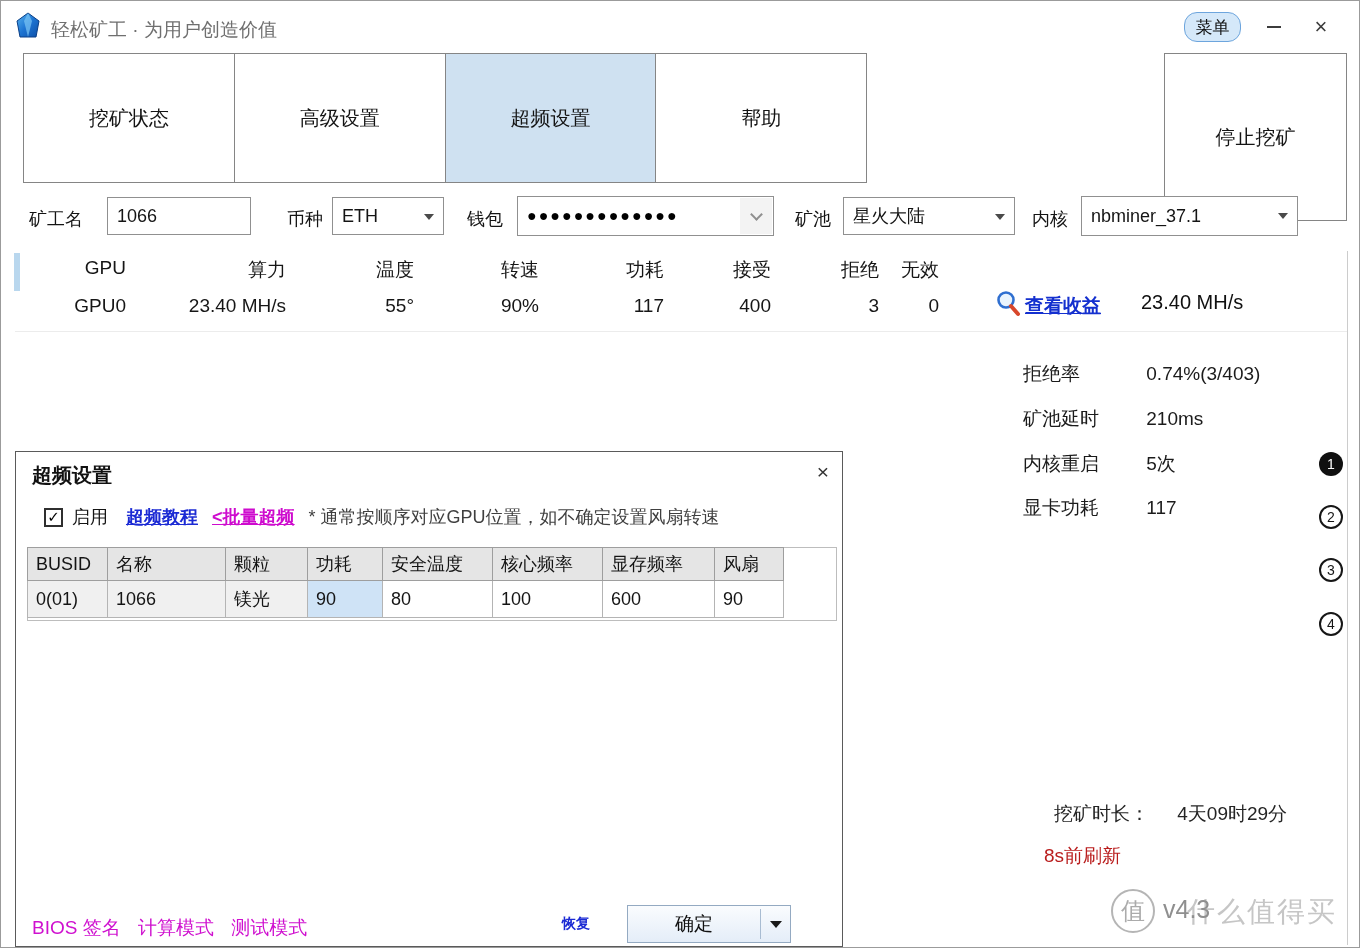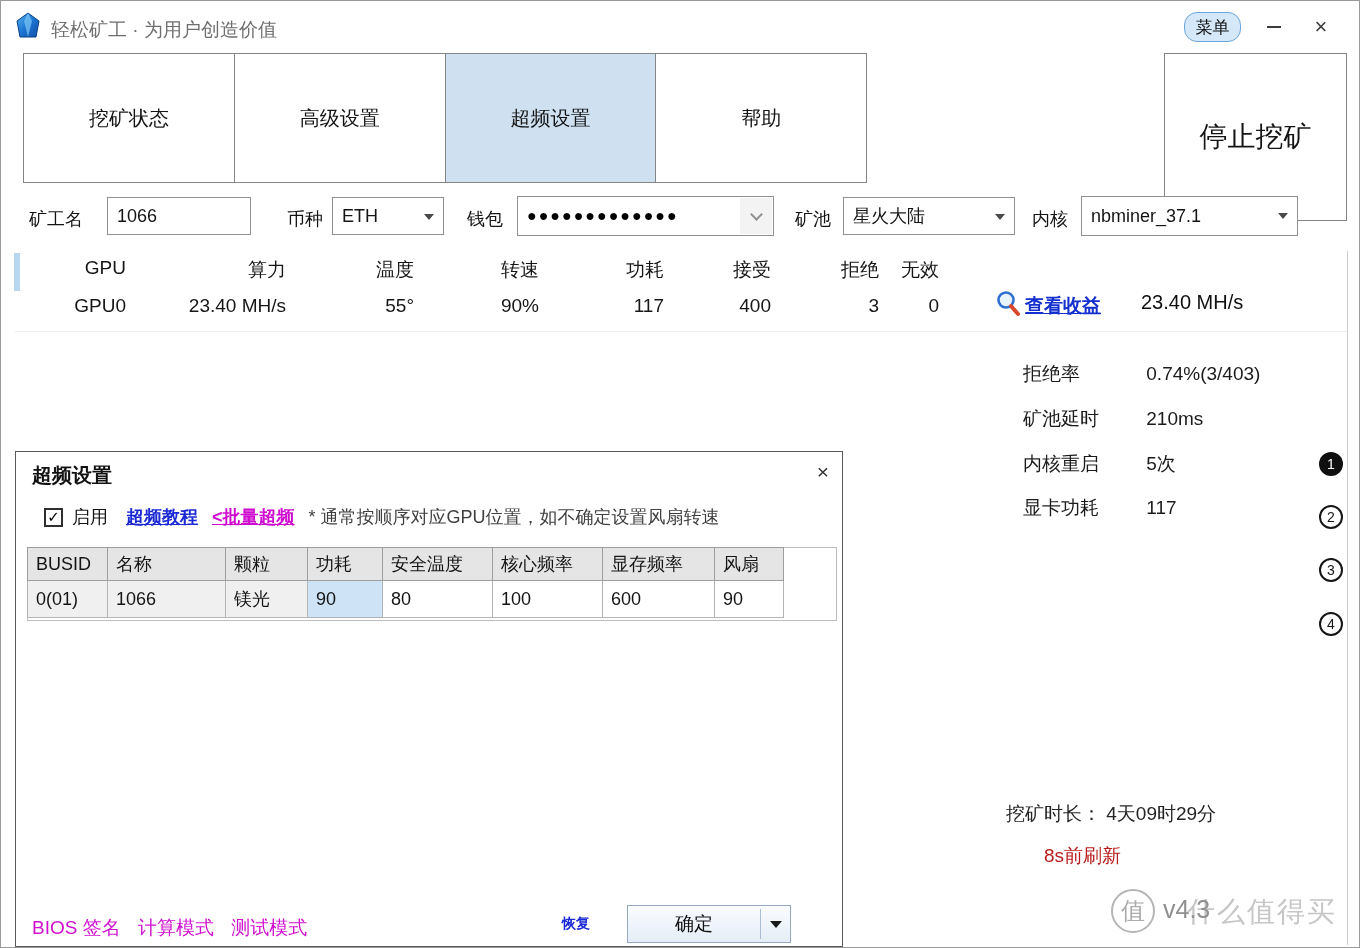--- a/index.html
+++ b/index.html
@@ -14,21 +14,21 @@
   .min-btn{left:1258px;top:12px;width:30px;height:28px;display:flex;align-items:center;justify-content:center;}
   .min-glyph{width:14px;height:2px;background:#3c3c3c;}
   .close-btn{left:1303px;top:10px;width:34px;height:32px;display:flex;align-items:center;justify-content:center;font-size:22px;color:#3c3c3c;}
 
   
   .tabs{left:22px;top:52px;width:844px;height:130px;border:1px solid #858585;display:flex;}
   .tab{flex:1;display:flex;align-items:center;justify-content:center;font-size:20px;color:#141414;border-right:1px solid #858585;background:#fff;}
   .tab:last-child{border-right:none;}
   .tab.active{background:#cfe1f1;}
   .stop-btn{left:1163px;top:52px;width:183px;height:168px;border:1px solid #858585;background:#fff;
-            display:flex;align-items:center;justify-content:center;font-size:28px;color:#141414;}
+            display:flex;align-items:center;justify-content:center;font-size:20px;color:#141414;}
 
   
   .flabel{font-size:18px;color:#141414;top:206px;}
   .fbox{border:1px solid #909090;background:#fff;font-size:18px;color:#141414;display:flex;align-items:center;padding-left:9px;position:absolute;}
   .tri{width:0;height:0;border-left:5px solid transparent;border-right:5px solid transparent;border-top:6px solid #4a4a4a;position:absolute;right:9px;top:16px;}
   .wallet-dots{font-size:16px;letter-spacing:2px;color:#000;}
   .combo-chev{position:absolute;right:1px;top:1px;width:32px;height:36px;background:#f3f3f3;display:flex;align-items:center;justify-content:center;}
   .chev{width:9px;height:9px;border-right:2px solid #8f8f8f;border-bottom:2px solid #8f8f8f;transform:rotate(45deg);margin-top:-4px;}
 
   
@@ -76,21 +76,21 @@
   .bios-row{left:16px;top:463px;font-size:19px;color:#cf10cf;}
   .bios-row span{margin-right:12px;}
   .restore-link{left:546px;top:463px;font-size:14px;color:#1b2ad4;font-weight:bold;}
   .ok-btn{left:611px;top:453px;width:164px;height:38px;border:1px solid #94aac2;background:linear-gradient(#fafcfe,#e4edf8);display:flex;}
   .ok-main{width:132px;display:flex;align-items:center;justify-content:center;font-size:19px;color:#111;}
   .ok-split{width:1px;background:#a8bcd2;margin:3px 0;}
   .ok-arrow{flex:1;display:flex;align-items:center;justify-content:center;}
   .ok-arrow .tri2{width:0;height:0;border-left:6px solid transparent;border-right:6px solid transparent;border-top:7px solid #1a1a1a;}
 
   
-  .dur-row{left:982px;top:800px;font-size:19px;color:#242424;text-align:right;}
+  .dur-row{left:1053px;top:800px;font-size:19px;color:#242424;}
   .dur-row .lbl{display:inline-block;width:118px;}
   .refresh-txt{left:1022px;top:842px;font-size:19px;color:#b91c1c;margin-left:21px;}
   .watermark{left:1108px;top:884px;width:248px;height:58px;color:#b5b5b5;}
   .wm-circle{position:absolute;left:2px;top:4px;width:44px;height:44px;border:2px solid #b5b5b5;border-radius:50%;
              display:flex;align-items:center;justify-content:center;font-size:24px;color:#ababab;}
   .wm-text{position:absolute;left:78px;top:8px;font-size:28px;color:#c6c6c6;letter-spacing:2px;}
   .wm-version{position:absolute;left:54px;top:10px;font-size:25px;color:#8f8f8f;}
 </style>
 </head>
 <body>

